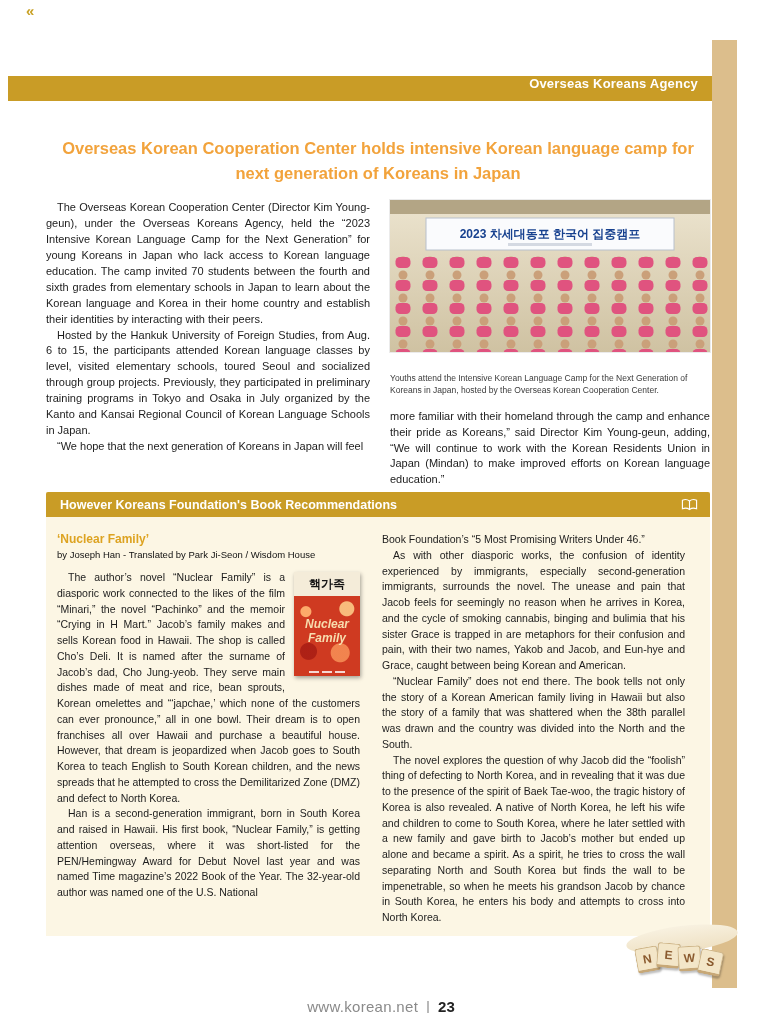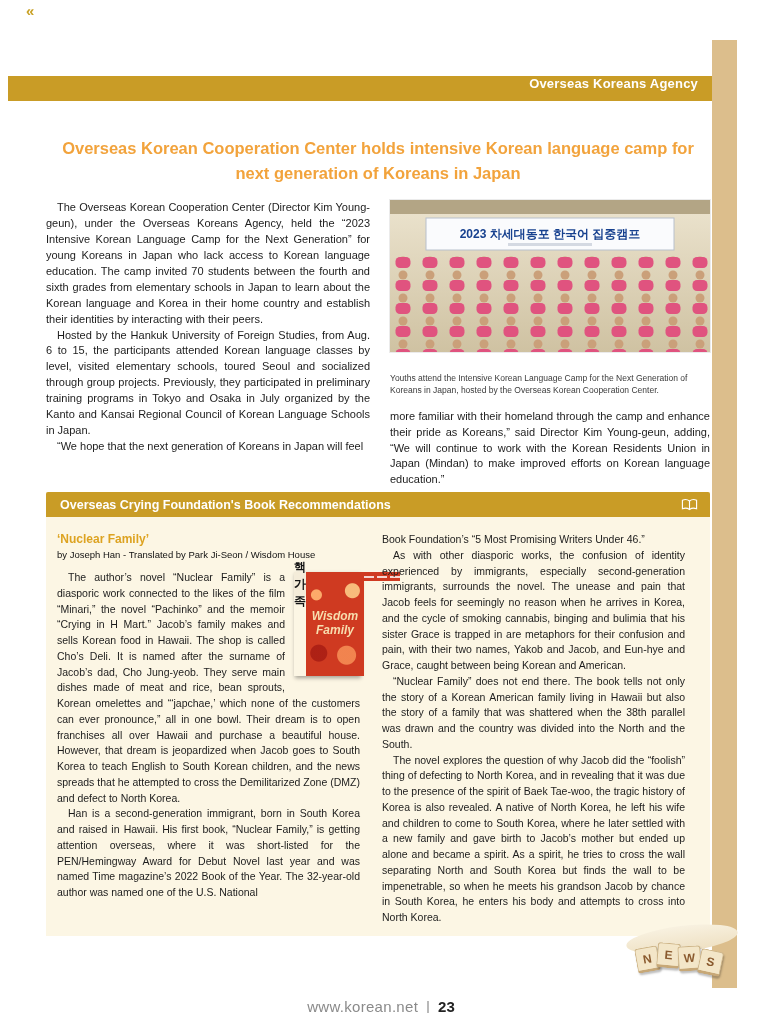--- a/index.html
+++ b/index.html
@@ -29,21 +29,21 @@
   .book-box{position:absolute;left:46px;top:492px;width:664px;height:444px;background:#fcf6e4;}
   .book-header{height:25px;background:#c99c26;display:flex;align-items:center;justify-content:space-between;
     padding:0 12px 0 14px;color:#fff;font-size:12.5px;font-weight:bold;border-radius:2px 2px 0 0;}
   .book-content{display:flex;gap:22px;padding:15px 11px 0;}
   .bcol{width:303px;}
   .bcol p{font-size:10.5px;line-height:1.5;}
   .book-title{color:#dda321;font-weight:bold;font-size:12px;margin-bottom:3px;}
   .byline{font-size:9.5px;color:#111;margin-bottom:10px;}
 
   .cover{float:right;width:66px;height:104px;margin:2px 0 5px 9px;box-shadow:1px 2px 4px rgba(0,0,0,.35);
-    display:flex;flex-direction:row;}
+    display:flex;flex-direction:column;}
   .cover-top{height:24px;background:#f4ecd9;display:flex;align-items:center;justify-content:center;
     font-weight:bold;font-size:12px;color:#141414;}
   .cover-body{flex:1;position:relative;background:
     radial-gradient(circle at 18% 22%, rgba(255,176,110,.95) 0 5px, transparent 6px),
     radial-gradient(circle at 80% 18%, rgba(255,210,140,.85) 0 7px, transparent 8px),
     radial-gradient(circle at 70% 80%, rgba(250,150,90,.8) 0 9px, transparent 10px),
     radial-gradient(circle at 22% 78%, rgba(170,30,20,.9) 0 8px, transparent 9px),
     #cf3a21;display:flex;align-items:center;justify-content:center;}
   .cover-script{color:#f7ddae;font-size:12px;font-style:italic;font-weight:bold;line-height:1.15;
     text-align:center;width:58px;}
@@ -108,34 +108,34 @@
           <rect x="0" y="56" width="320" height="96" fill="url(#crowd)"></rect>
         </svg>
       </div>
       <p class="caption">Youths attend the Intensive Korean Language Camp for the Next Generation of Koreans in Japan, hosted by the Overseas Korean Cooperation Center.</p>
       <p>more familiar with their homeland through the camp and enhance their pride as Koreans,” said Director Kim Young-geun, adding, “We will continue to work with the Korean Residents Union in Japan (Mindan) to make improved efforts on Korean language education.”</p>
     </div>
   </div>
 
   <div class="book-box">
     <div class="book-header">
-      <span>Overseas Crying Foundation's Book Recommendations</span>
+      <span>However Koreans Foundation's Book Recommendations</span>
       <svg width="17" height="13" viewBox="0 0 24 17">
         <path d="M12 3.5 C9 1.2 5 1.2 2 2.4 V14.5 C5 13.3 9 13.3 12 15.5 C15 13.3 19 13.3 22 14.5 V2.4 C19 1.2 15 1.2 12 3.5 Z" fill="none" stroke="#fff" stroke-width="1.6"></path>
         <path d="M12 3.5 V15.5" fill="none" stroke="#fff" stroke-width="1.6"></path>
       </svg>
     </div>
     <div class="book-content">
       <div class="bcol">
         <div class="book-title">‘Nuclear Family’</div>
         <div class="byline">by Joseph Han - Translated by Park Ji-Seon / Wisdom House</div>
         <div class="cover">
           <div class="cover-top">핵가족</div>
           <div class="cover-body">
-            <div class="cover-script">Wisdom Family</div>
+            <div class="cover-script">Nuclear Family</div>
           </div>
           <div class="cover-foot">
               <i></i>
               <i></i>
               <i></i>
             </div>
         </div>
         <p class="indent">The author’s novel “Nuclear Family” is a diasporic work connected to the likes of the film “Minari,” the novel “Pachinko” and the memoir “Crying in H Mart.” Jacob’s family makes and sells Korean food in Hawaii. The shop is called Cho’s Deli. It is named after the surname of Jacob’s dad, Cho Jung-yeob. They serve main dishes made of meat and rice, bean sprouts, Korean omelettes and “‘japchae,’ which none of the customers can ever pronounce,” all in one bowl. Their dream is to open franchises all over Hawaii and purchase a beautiful house. However, that dream is jeopardized when Jacob goes to South Korea to teach English to South Korean children, and the news spreads that he attempted to cross the Demilitarized Zone (DMZ) and defect to North Korea.</p>
         <p class="indent">Han is a second-generation immigrant, born in South Korea and raised in Hawaii. His first book, “Nuclear Family,” is getting attention overseas, where it was short-listed for the PEN/Hemingway Award for Debut Novel last year and was named Time magazine’s 2022 Book of the Year. The 32-year-old author was named one of the U.S. National</p>
       </div>

